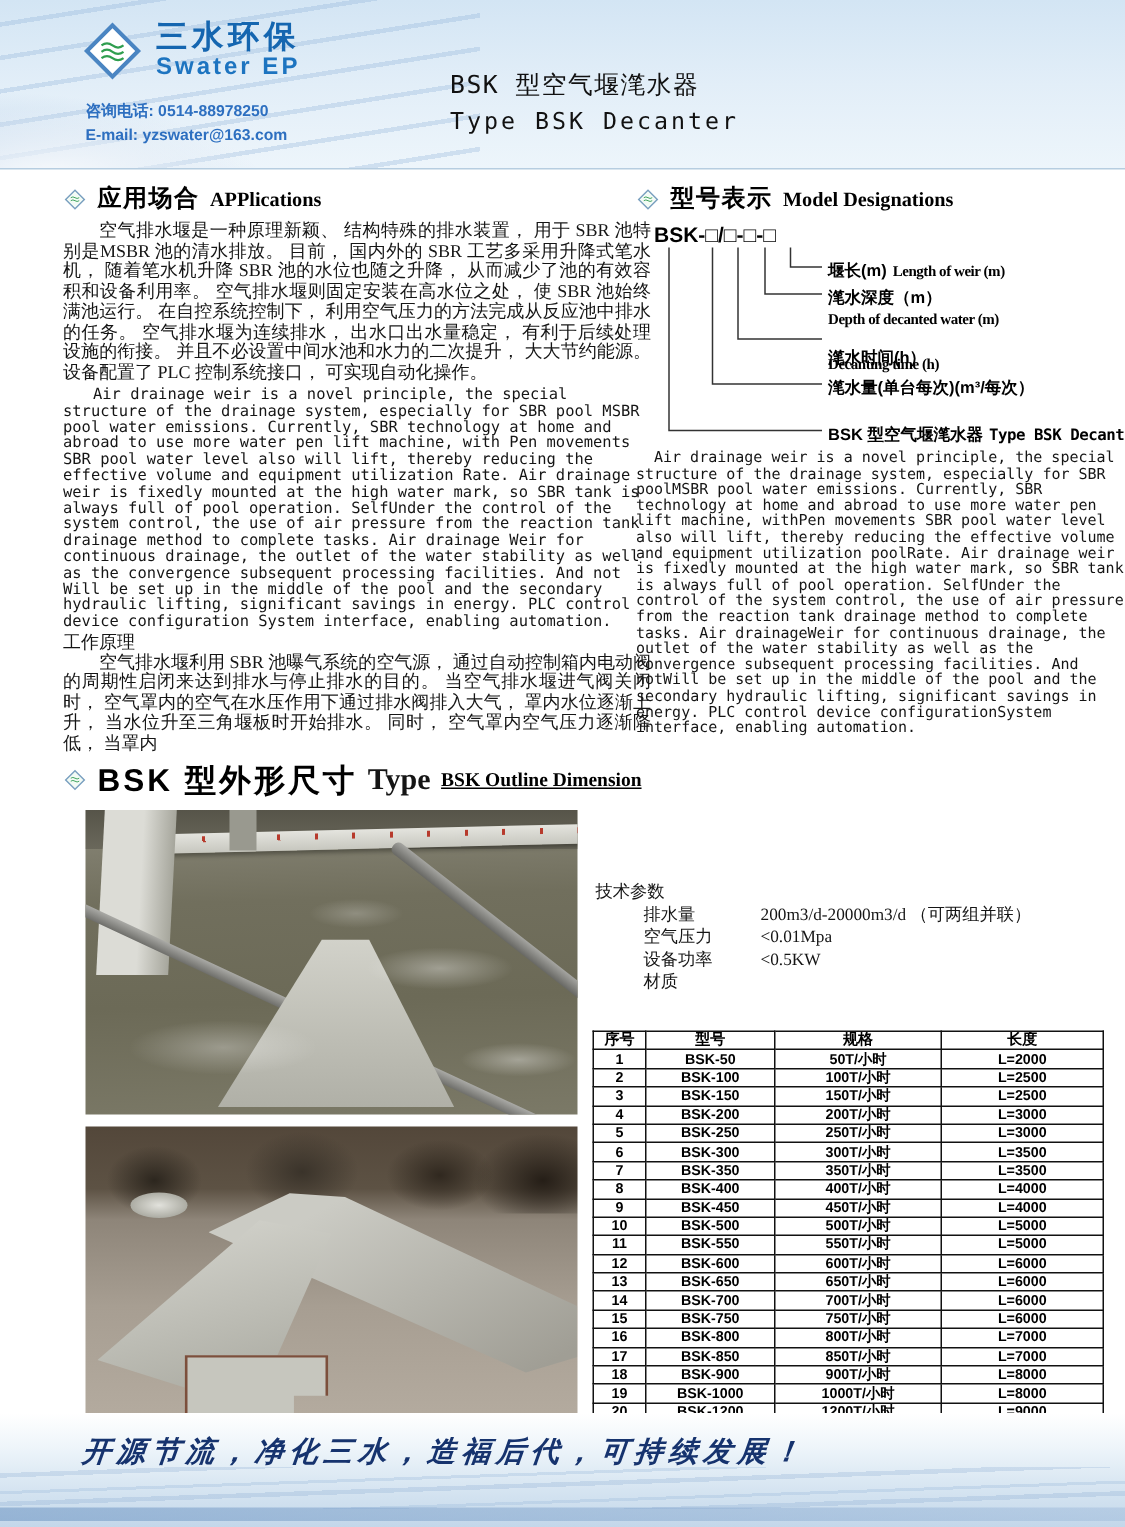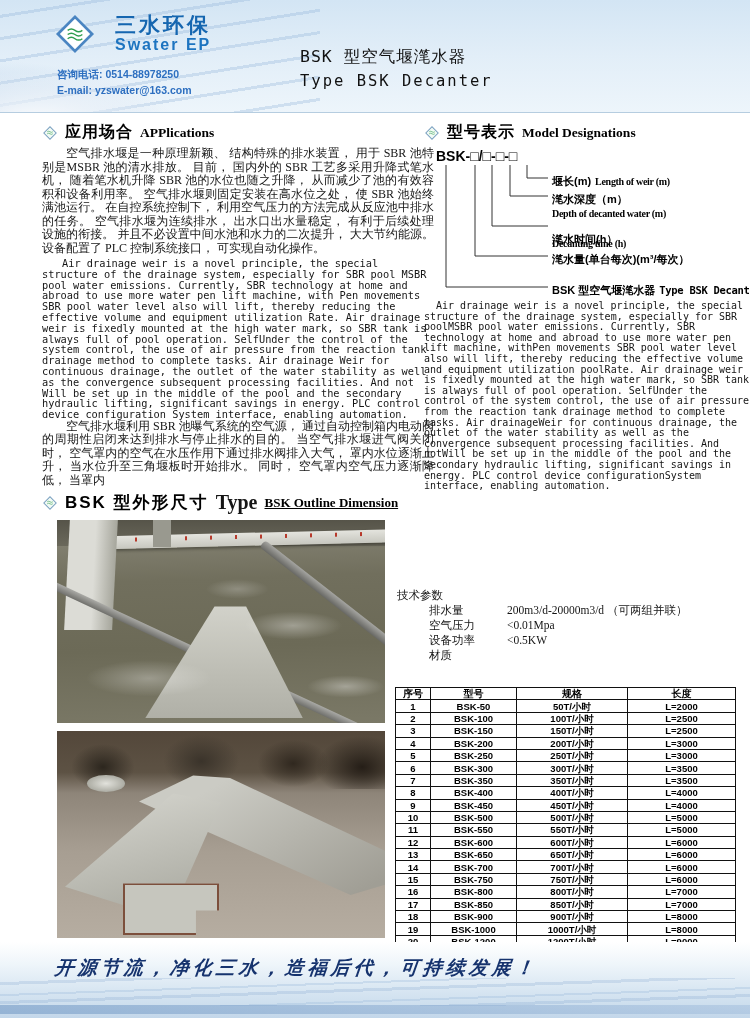--- a/index.html
+++ b/index.html
@@ -8,38 +8,38 @@
 
   
   .header{position:absolute;top:0;left:0;right:0;height:112px;
     background:linear-gradient(180deg,#d3e5f4 0%,#e2eef8 50%,#edf5fb 100%);
     border-bottom:1px solid #b6cde0;}
   .header-wave{position:absolute;left:0;top:0;width:320px;height:100%;
     background:
       radial-gradient(230px 80px at 10% 108%, rgba(255,255,255,.95), transparent 62%),
       radial-gradient(300px 120px at -4% 125%, rgba(118,160,208,.55), transparent 66%),
       repeating-linear-gradient(-9deg, transparent 0 11px, rgba(138,174,214,.30) 11px 14px, transparent 14px 22px);}
-  .logo-row{position:absolute;left:54px;top:13px;display:flex;align-items:center;gap:19px;}
+  .logo-row{position:absolute;left:54px;top:13px;display:flex;align-items:center;gap:8px;}
   .logo-ico{width:42px;height:42px;flex:0 0 auto;}
   .brand-cn{font-family:"Liberation Sans",sans-serif;font-weight:bold;font-size:21px;
     color:#1566b0;letter-spacing:3px;line-height:22px;}
   .brand-en{font-family:"Liberation Sans",sans-serif;font-weight:bold;font-size:16px;
     color:#1d74c0;letter-spacing:2px;line-height:18px;}
   .contact{position:absolute;left:57px;top:66px;font-family:"Liberation Sans",sans-serif;
     font-weight:bold;font-size:10.5px;color:#2d6fc0;line-height:16px;}
   .doc-title{position:absolute;left:300px;top:46px;font-family:"DejaVu Sans Mono",monospace;}
   .doc-title .t1{font-size:16.5px;letter-spacing:1px;color:#111;}
   .doc-title .t2{font-size:15.5px;letter-spacing:2px;color:#111;margin-top:4px;}
 
   
   .sec-head{display:flex;align-items:center;gap:7px;margin:0 0 4px 0;}
   .sec-ico{width:16px;height:16px;flex:0 0 auto;}
   .sec-cn{font-family:"Liberation Sans",sans-serif;font-weight:bold;font-size:16px;color:#000;letter-spacing:1px;}
   .sec-en{font-family:"Liberation Serif",serif;font-weight:bold;font-size:13.5px;color:#000;}
-  .outline-head .sec-cn{font-size:17px;letter-spacing:2px;}
+  .outline-head .sec-cn{font-size:21px;letter-spacing:2px;}
   .outline-head .mid{font-family:"Liberation Serif",serif;font-size:20px;font-weight:bold;}
   .outline-head .sec-en{font-size:13px;text-decoration:underline;}
 
   
   .col-left{position:absolute;left:42px;top:122px;width:392px;}
   .col-right{position:absolute;left:424px;top:122px;width:326px;}
 
   .p-cn{font-size:12px;line-height:13.5px;text-align:justify;text-indent:2em;margin:2px 0 3px 0;}
   .p-en{font-family:"DejaVu Sans Mono",monospace;font-size:10.3px;line-height:10.8px;
         text-indent:20px;text-align:left;margin:1px 0 0 0;word-break:break-word;}
@@ -166,20 +166,21 @@
       <svg class="sec-ico" viewBox="0 0 40 40">
         <rect x="9" y="9" width="22" height="22" transform="rotate(45 20 20)" fill="#f3fbf5" stroke="#7aa0c0" stroke-width="2.4"></rect>
         <path d="M13 17 q3.5 -2.6 7 0 t7 0" stroke="#3aa05a" stroke-width="1.6" fill="none"></path>
         <path d="M13 22 q3.5 -2.6 7 0 t7 0" stroke="#3aa05a" stroke-width="1.6" fill="none"></path>
       </svg>
       <span class="sec-cn">应用场合</span>
       <span class="sec-en">APPlications</span>
     </div>
     <div class="p-cn">空气排水堰是一种原理新颖、 结构特殊的排水装置， 用于 SBR 池特别是MSBR 池的清水排放。 目前， 国内外的 SBR 工艺多采用升降式笔水机， 随着笔水机升降 SBR 池的水位也随之升降， 从而减少了池的有效容积和设备利用率。 空气排水堰则固定安装在高水位之处， 使 SBR 池始终满池运行。 在自控系统控制下， 利用空气压力的方法完成从反应池中排水的任务。 空气排水堰为连续排水， 出水口出水量稳定， 有利于后续处理设施的衔接。 并且不必设置中间水池和水力的二次提升， 大大节约能源。 设备配置了 PLC 控制系统接口， 可实现自动化操作。</div>
     <div class="p-en">Air drainage weir is a novel principle, the special structure of the drainage system, especially for SBR pool MSBR pool water emissions. Currently, SBR technology at home and abroad to use more water pen lift machine, with Pen movements SBR pool water level also will lift, thereby reducing the effective volume and equipment utilization Rate. Air drainage weir is fixedly mounted at the high water mark, so SBR tank is always full of pool operation. SelfUnder the control of the system control, the use of air pressure from the reaction tank drainage method to complete tasks. Air drainage Weir for continuous drainage, the outlet of the water stability as well as the convergence subsequent processing facilities. And not Will be set up in the middle of the pool and the secondary hydraulic lifting, significant savings in energy. PLC control device configuration System interface, enabling automation.</div>
+    <div class="principle-label">工作原理</div>
     <div class="p-cn" style="margin-top:0">空气排水堰利用 SBR 池曝气系统的空气源， 通过自动控制箱内电动阀的周期性启闭来达到排水与停止排水的目的。 当空气排水堰进气阀关闭时， 空气罩内的空气在水压作用下通过排水阀排入大气， 罩内水位逐渐上升， 当水位升至三角堰板时开始排水。 同时， 空气罩内空气压力逐渐降低， 当罩内</div>
 
     <div class="sec-head outline-head" style="margin-top:4px">
       <svg class="sec-ico" viewBox="0 0 40 40">
         <rect x="9" y="9" width="22" height="22" transform="rotate(45 20 20)" fill="#f3fbf5" stroke="#7aa0c0" stroke-width="2.4"></rect>
         <path d="M13 17 q3.5 -2.6 7 0 t7 0" stroke="#3aa05a" stroke-width="1.6" fill="none"></path>
         <path d="M13 22 q3.5 -2.6 7 0 t7 0" stroke="#3aa05a" stroke-width="1.6" fill="none"></path>
       </svg>
       <span class="sec-cn">BSK 型外形尺寸</span>
       <span class="mid">Type</span>

